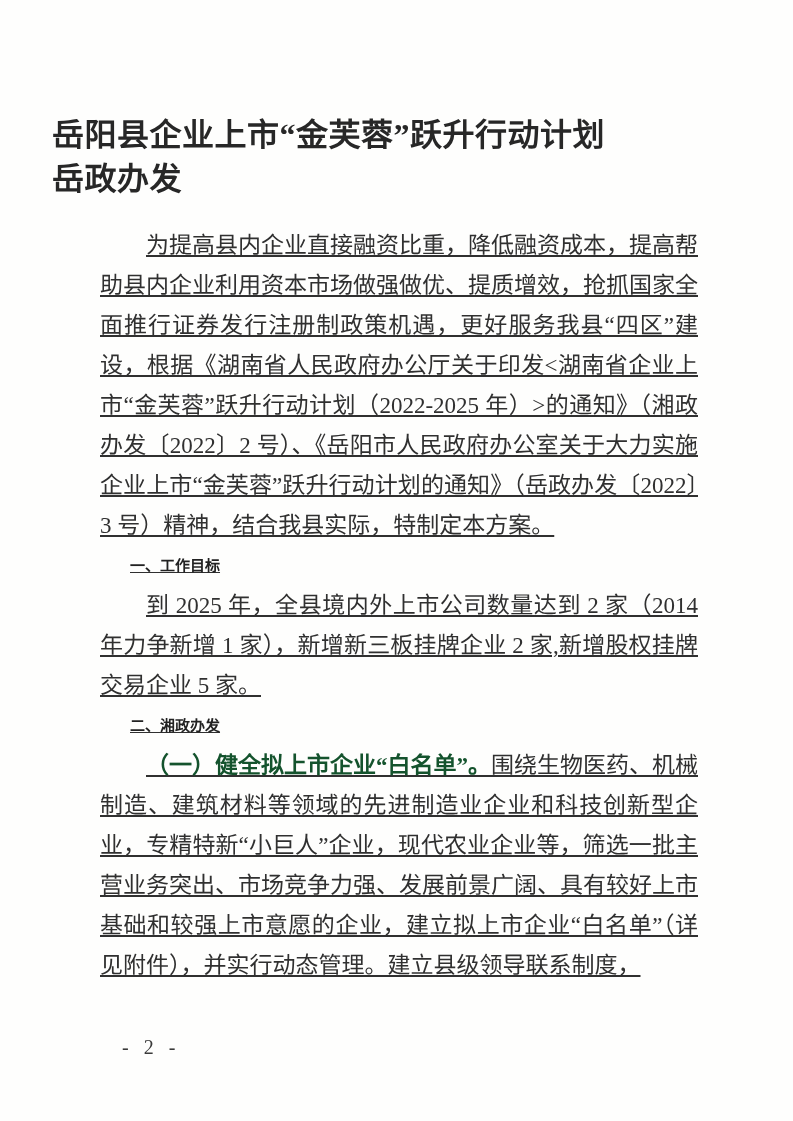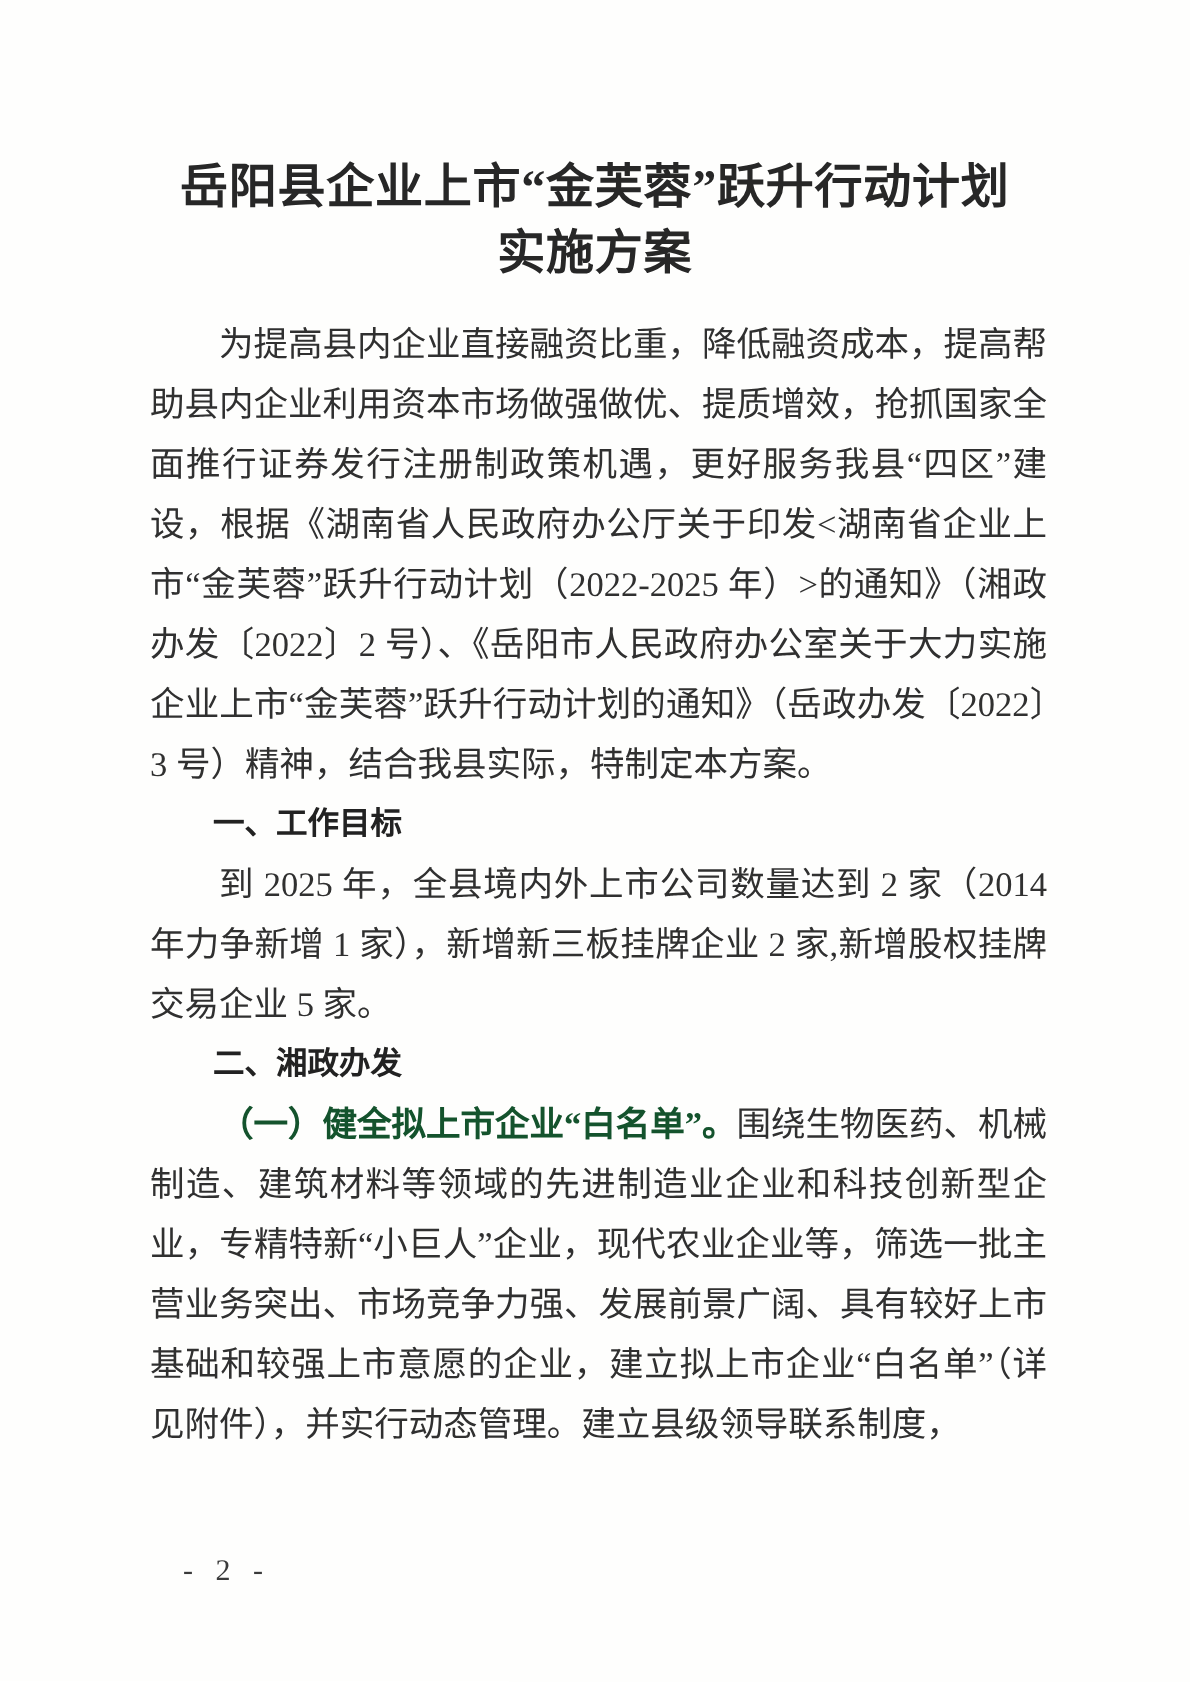--- a/index.html
+++ b/index.html
@@ -17,49 +17,49 @@
     width: 793px;
     height: 1121px;
     background: #fefefd;
     overflow: hidden;
   }
   .doc-title {
     position: absolute;
     top: 101px;
     left: 40px;
     right: 40px;
-    margin: 1px;
-    text-align: center;
+    margin: 12px;
     font-size: 32px;
     line-height: 44px;
     font-weight: 700;
     letter-spacing: 0.5px;
     color: #272727;
     font-family: "Liberation Serif", "DejaVu Serif", serif;
   }
   .title-line { display: block; }
   .doc-body {
     position: absolute;
-    top: 210px;
+    top: 226px;
     left: 100px;
     width: 598px;
     font-size: 23px;
     line-height: 40px;
     color: #303030;
     text-align: justify;
     text-justify: inter-ideograph;
+    text-decoration: underline;
   }
   .body-para {
     margin: 0;
     text-indent: 2em;
   }
   .section-heading {
     margin: 0;
     text-indent: 2em;
-    font-size: 21px;
+    font-size: 15px;
     line-height: 40px;
     font-weight: 700;
     color: #222222;
     font-family: "Liberation Sans", "DejaVu Sans", sans-serif;
   }
   .para-lead {
     font-weight: 700;
     color: #14532d;
   }
   .page-number {
@@ -73,21 +73,21 @@
     font-family: "Liberation Serif", "DejaVu Serif", serif;
   }
 </style>
 </head>
 <body>
 
 <div class="page">
 
   <h1 class="doc-title">
     <span class="title-line">岳阳县企业上市“金芙蓉”跃升行动计划</span>
-    <span class="title-line">实施方案</span>
+    <span class="title-line">岳政办发</span>
   </h1>
 
   <div class="doc-body">
     <p class="body-para">为提高县内企业直接融资比重，降低融资成本，提高帮助县内企业利用资本市场做强做优、提质增效，抢抓国家全面推行证券发行注册制政策机遇，更好服务我县“四区”建设，根据《湖南省人民政府办公厅关于印发&lt;湖南省企业上市“金芙蓉”跃升行动计划（2022-2025 年）&gt;的通知》（湘政办发〔2022〕2 号）、《岳阳市人民政府办公室关于大力实施企业上市“金芙蓉”跃升行动计划的通知》（岳政办发〔2022〕3 号）精神，结合我县实际，特制定本方案。</p>
 
     <h2 class="section-heading">一、工作目标</h2>
 
     <p class="body-para">到 2025 年，全县境内外上市公司数量达到 2 家（2014 年力争新增 1 家），新增新三板挂牌企业 2 家,新增股权挂牌交易企业 5 家。</p>
 
     <h2 class="section-heading">二、湘政办发</h2>

